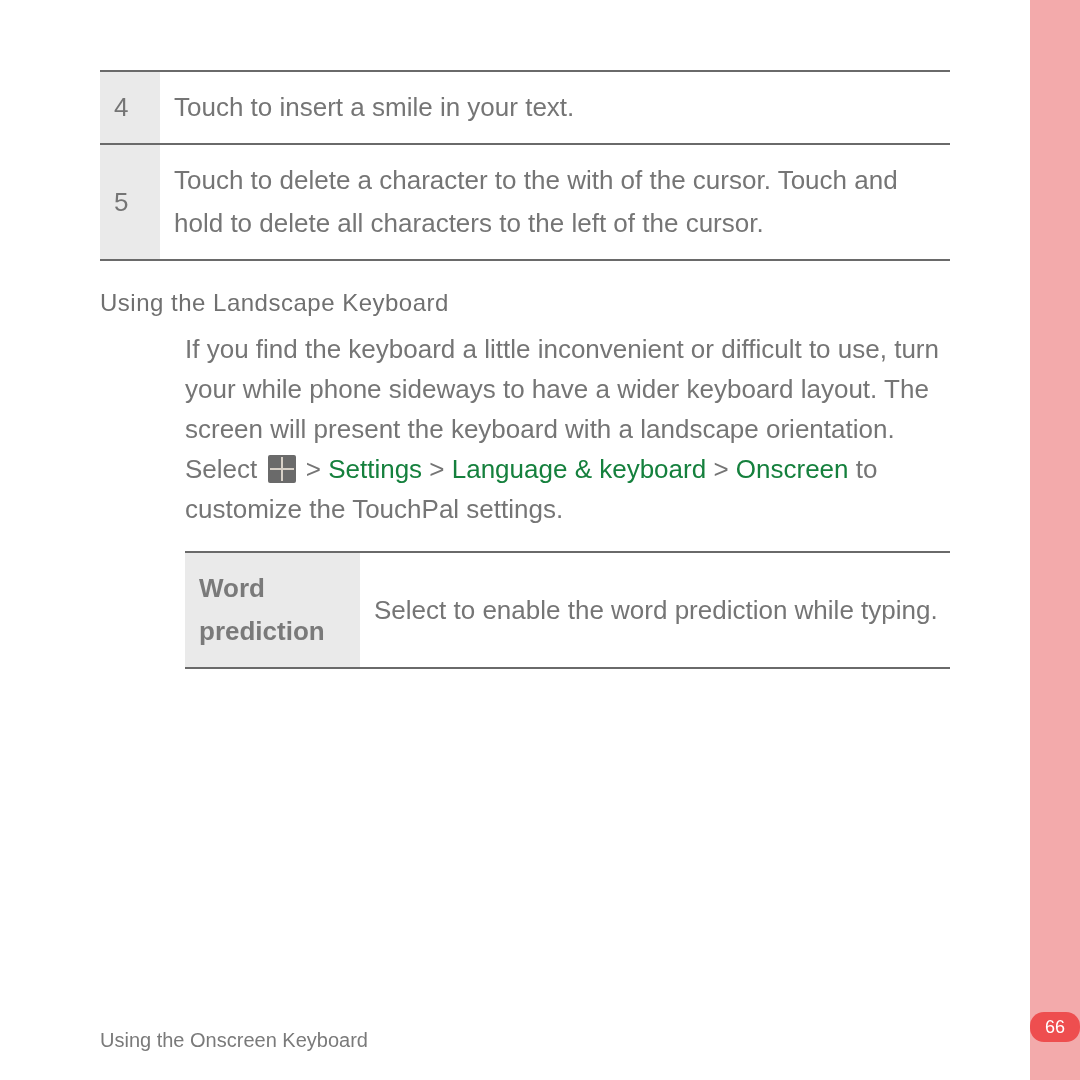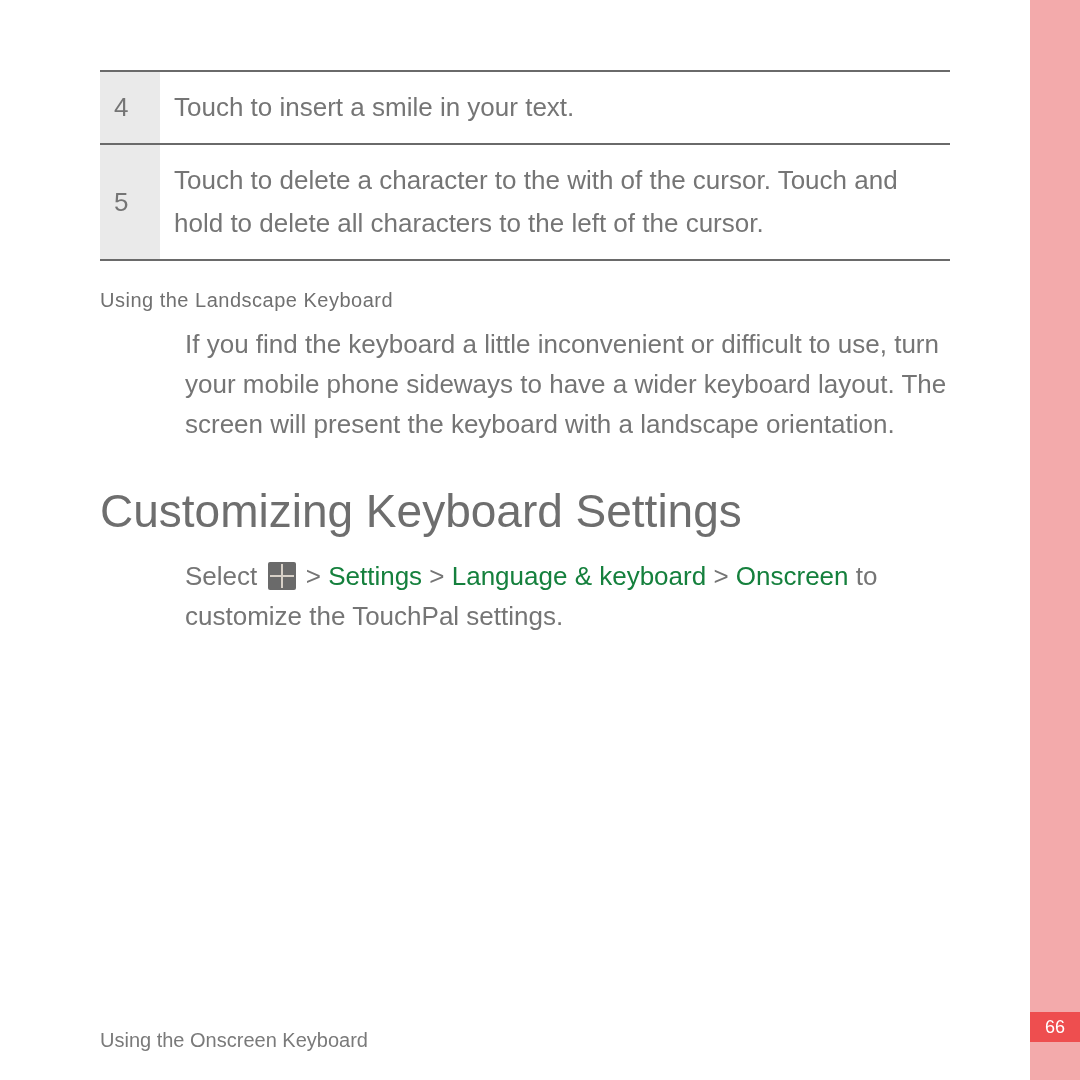--- a/index.html
+++ b/index.html
@@ -29,20 +29,21 @@
     right: 0;
     bottom: 38px;
     width: 50px;
     height: 30px;
     background: #ee4e4f;
     color: #ffffff;
     font-size: 18px;
     line-height: 30px;
     text-align: center;
     font-weight: normal;
+    border-radius: 14px;
   }
 
   .footer {
     position: absolute;
     left: 100px;
     bottom: 28px;
     font-size: 20px;
     color: #7a7a7a;
   }
 
@@ -75,21 +76,21 @@
     vertical-align: middle;
   }
   table.tbl td.lbl {
     background: #eaeaea;
     font-weight: normal;
   }
   table.tbl2 td.lbl { font-weight: bold; color:#7a7a7a; }
 
   h3.sub {
     margin: 28px 0 12px 117px;
-    font-size: 20px;
+    font-size: 24px;
     font-weight: normal;
     color: #707070;
     letter-spacing: 0.5px;
   }
 
   p.body {
     margin: 6px 0 0 85px;
     width: 780px;
     font-size: 26px;
     line-height: 40px;
@@ -151,22 +152,33 @@
       </tr>
       <tr>
         <td class="lbl">5</td>
         <td>Touch to delete a character to the with of the cursor. Touch and hold to delete all characters to the left of the cursor.</td>
       </tr>
     </tbody>
   </table>
 
   <h3 class="sub" style="margin-left:0;">Using  the  Landscape  Keyboard</h3>
 
-  <p class="body">If you find the keyboard a little inconvenient or difficult to use, turn your mobile phone sideways to have a wider keyboard layout. The screen will present the keyboard with a landscape orientation.</p>
+  <p class="body">If you find the keyboard a little inconvenient or difficult to use, turn your while phone sideways to have a wider keyboard layout. The screen will present the keyboard with a landscape orientation.</p>
 
-  <h2 class="sect">Customizing Keyboard Settings</h2>
 
   <p class="body2">
     <span>Select </span><span class="apps-icon"></span><span> &gt; </span><b>Settings</b><span> &gt; </span><b>Language &amp; keyboard</b><span> &gt; </span><b>Onscreen</b><span> to customize the TouchPal settings.</span>
   </p>
 
+  <table class="tbl tbl2">
+    <colgroup>
+        <col class="c1">
+        <col>
+      </colgroup>
+    <tbody>
+      <tr>
+        <td class="lbl">Word prediction</td>
+        <td>Select to enable the word prediction while typing.</td>
+      </tr>
+    </tbody>
+  </table>
 
 </div>
 
 </body></html>

